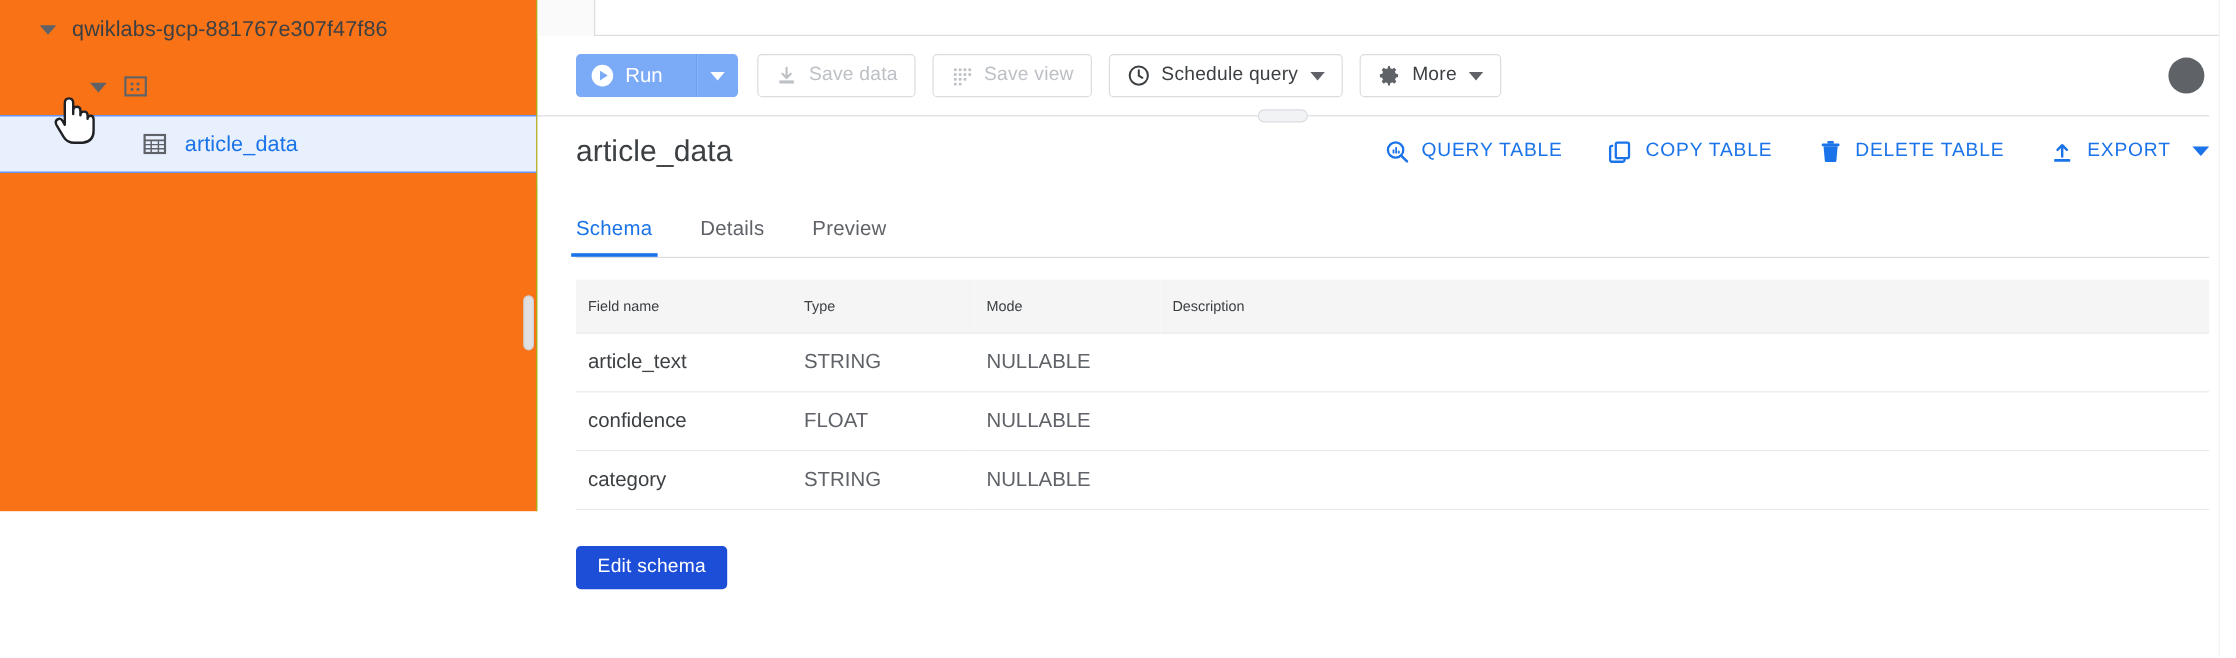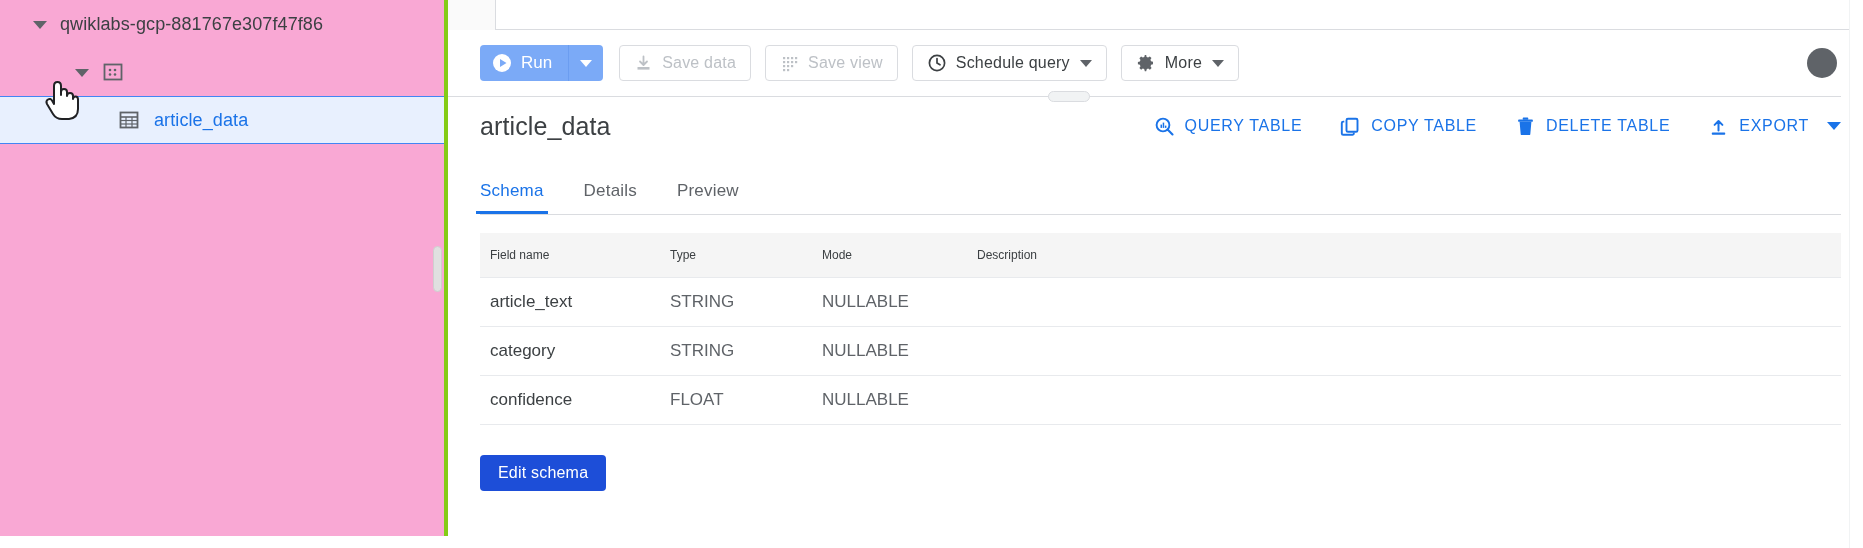--- a/index.html
+++ b/index.html
@@ -17,23 +17,23 @@
     width: 1863px;
     height: 548px;
     display: flex;
     background: #ffffff;
   }
 
   
   .sidebar {
     position: relative;
     width: 448px;
-    height: 536px;
-    background: #f9a8d4;
-    border-right: 4px solid #84cc16;
+    height: 426px;
+    background: #f97316;
+    border-right: 1px solid #84cc16;
     flex: 0 0 448px;
     overflow: hidden;
   }
 
   .tree-node {
     display: flex;
     align-items: center;
     height: 48px;
     font-size: 18px;
     color: #3c4043;
@@ -181,21 +181,21 @@
     border-radius: 4px;
     overflow: hidden;
   }
   .run-main {
     display: inline-flex;
     align-items: center;
     height: 36px;
     background: #7baaf7;
     color: #ffffff;
     font-size: 17px;
-    padding: 0 16px 0 12px;
+    padding: 0 28px 0 12px;
     cursor: pointer;
     border-right: 1px solid #6b9df0;
   }
   .run-main .bi { margin-right: 9px; display: inline-flex; }
   .run-arrow {
     display: inline-flex;
     align-items: center;
     justify-content: center;
     width: 34px;
     height: 36px;
@@ -575,31 +575,31 @@
           </tr>
         </thead>
         <tbody>
           <tr>
             <td class="fieldname">article_text</td>
             <td>STRING</td>
             <td>NULLABLE</td>
             <td></td>
           </tr>
           <tr>
+            <td class="fieldname">confidence</td>
+            <td>FLOAT</td>
+            <td>NULLABLE</td>
+            <td></td>
+          </tr>
+          <tr>
             <td class="fieldname">category</td>
             <td>STRING</td>
             <td>NULLABLE</td>
             <td></td>
           </tr>
-          <tr>
-            <td class="fieldname">confidence</td>
-            <td>FLOAT</td>
-            <td>NULLABLE</td>
-            <td></td>
-          </tr>
         </tbody>
       </table>
 
       <button class="edit-schema-btn">Edit schema</button>
     </div>
 
     <div class="main-scroll"></div>
   </div>
 </div>
 

